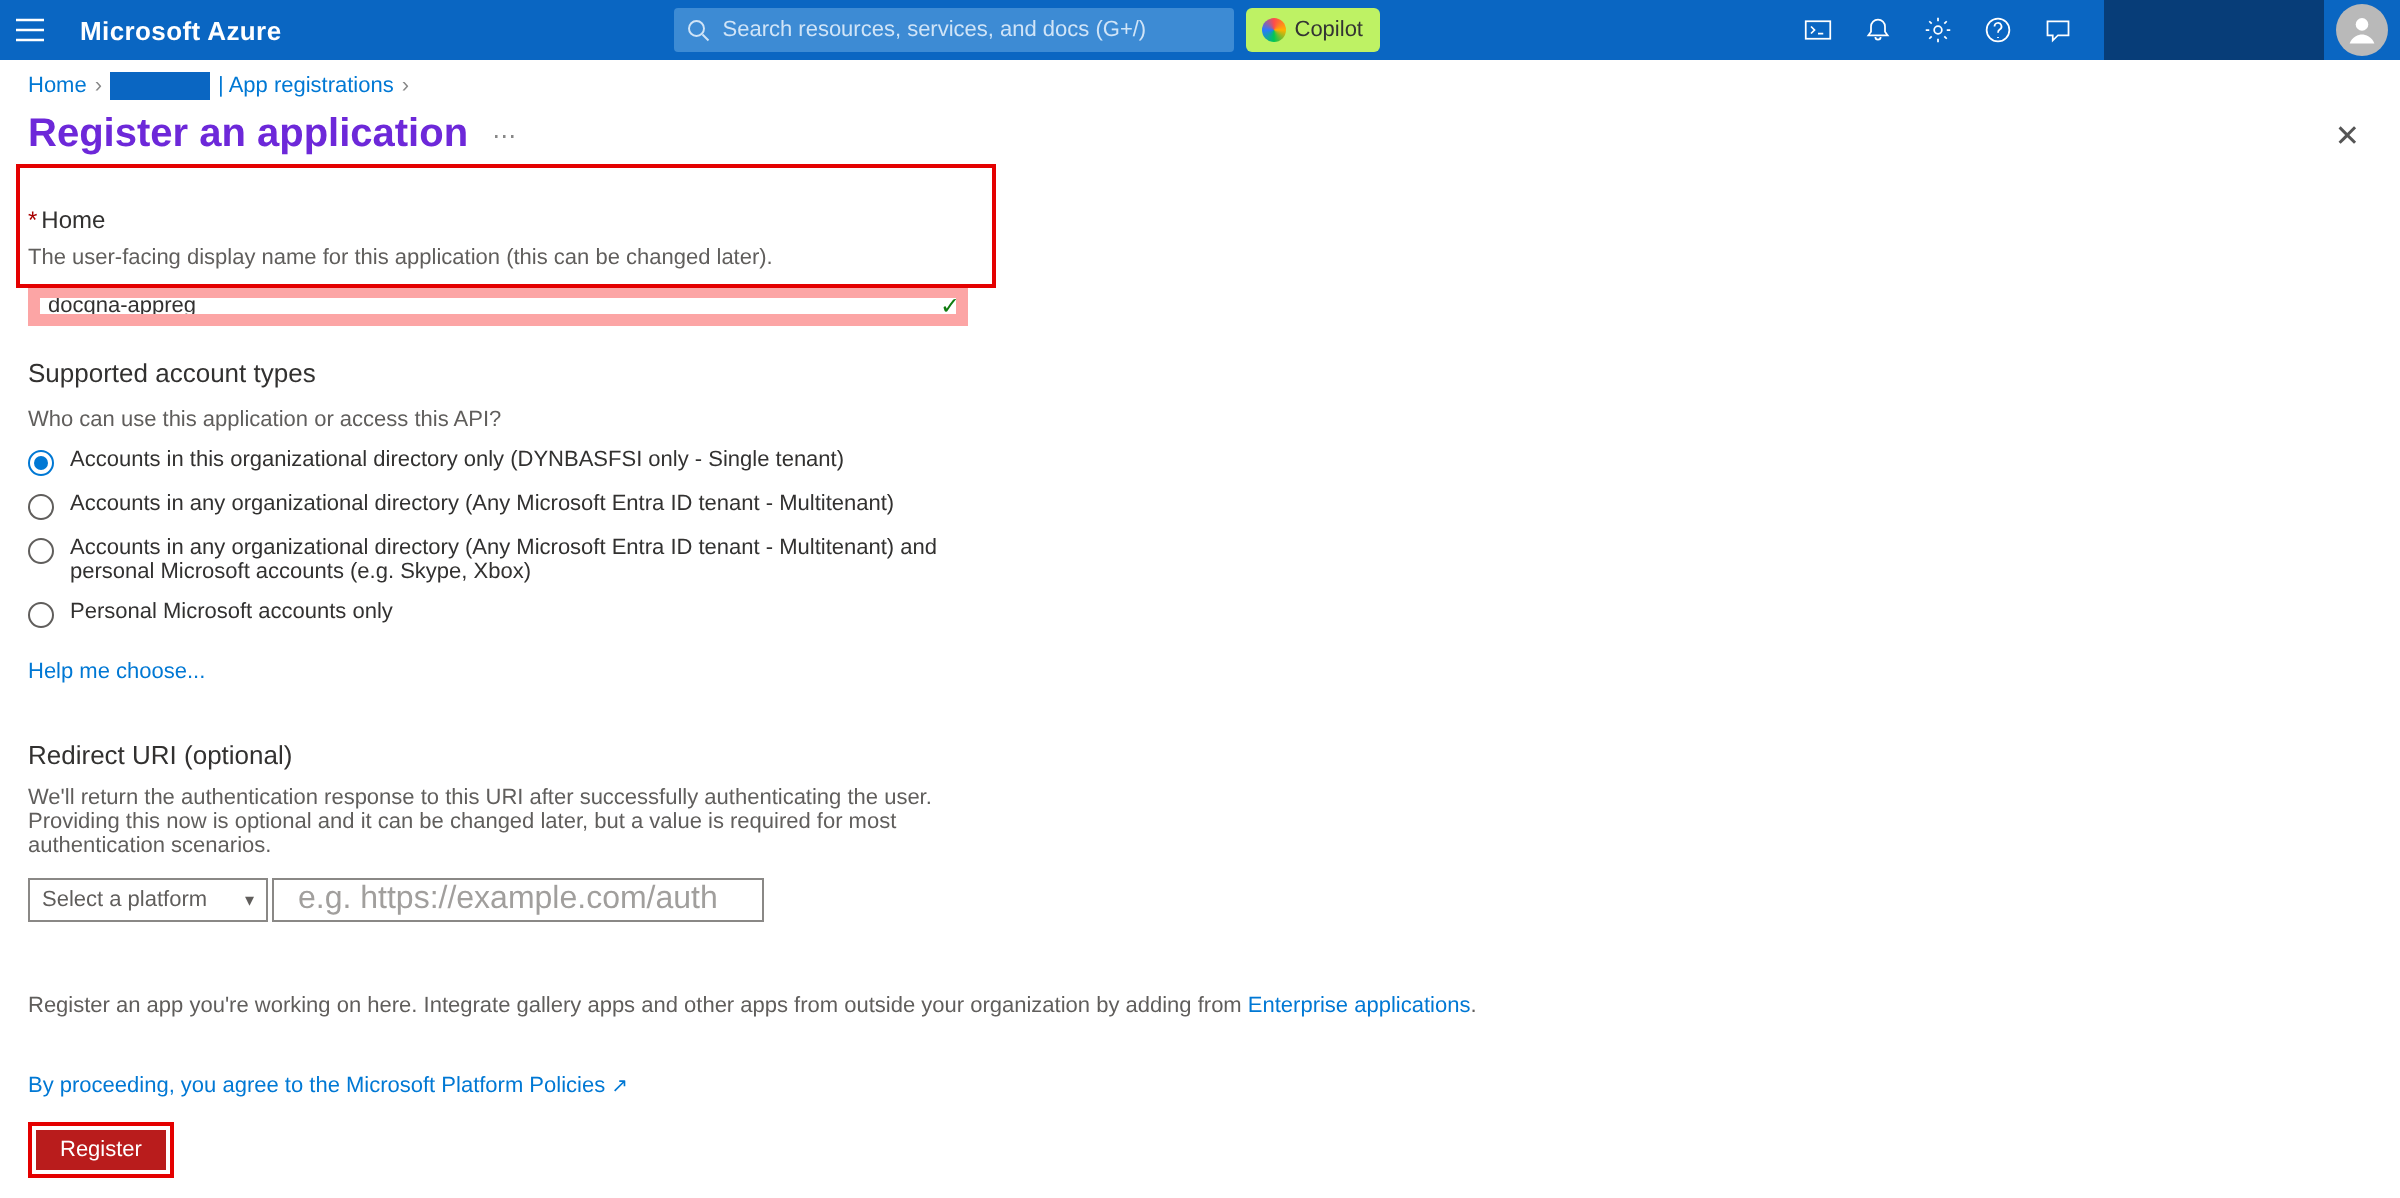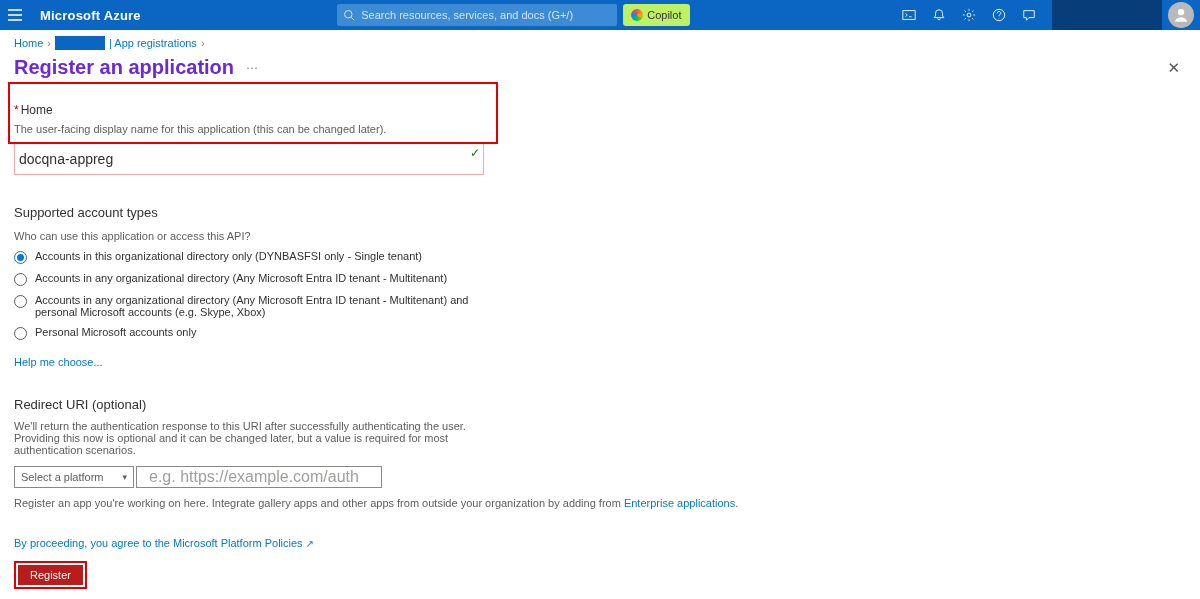--- a/index.html
+++ b/index.html
@@ -26,23 +26,23 @@
 .page-head{display:flex;align-items:center;padding:0 14px 8px;}
 .page-title{font-size:20px;font-weight:600;color:#6d28d9;}
 .more{margin-left:12px;color:#888;cursor:pointer;letter-spacing:2px;font-size:12px;}
 .close-x{margin-left:auto;margin-right:6px;font-size:15px;color:#555;cursor:pointer;}
 .content{padding:10px 14px;}
 .red-frame-1{position:absolute;left:8px;top:82px;width:490px;height:62px;border:2px solid #e40000;pointer-events:none;}
 .section-label{font-size:12px;color:#323130;margin-top:6px;}
 .section-label .req{color:#a80000;margin-right:2px;}
 .help-text{font-size:11px;color:#605e5c;margin-top:6px;}
 .name-input-wrap{margin-top:8px;position:relative;width:470px;}
-.name-input{width:100%;height:32px;border:1px solid #fca5a5;outline:none;font-size:14px;padding:0 22px 0 4px;color:#323130;}
+.name-input{width:100%;height:20px;border:6px solid #fca5a5;outline:none;font-size:11px;padding:0 22px 0 4px;color:#323130;}
 .name-check{position:absolute;right:4px;top:3px;color:#107c10;font-size:12px;}
-.acct-head{font-size:13px;color:#323130;margin-top:30px;}
+.acct-head{font-size:13px;color:#323130;margin-top:16px;}
 .radio-row{display:flex;align-items:flex-start;margin-top:8px;font-size:11px;color:#323130;}
 .radio{width:13px;height:13px;border:1px solid #605e5c;border-radius:50%;margin-right:8px;margin-top:1px;flex-shrink:0;display:flex;align-items:center;justify-content:center;cursor:pointer;}
 .radio.selected{border-color:#0078d4;}
 .radio.selected::after{content:"";width:7px;height:7px;background:#0078d4;border-radius:50%;}
 .link{color:#0078d4;font-size:11px;cursor:pointer;display:inline-block;margin-top:16px;}
 .redirect-head{font-size:13px;color:#323130;margin-top:28px;}
 .dropdown{width:120px;height:22px;border:1px solid #8a8886;font-size:11px;color:#605e5c;display:flex;align-items:center;padding:0 6px;cursor:pointer;position:relative;}
 .dropdown .dd-chev{margin-left:auto;font-size:9px;color:#605e5c;}
 .uri-input{width:246px;height:22px;border:1px solid #8a8886;font-size:16px;padding:0 12px;outline:none;color:#605e5c;}
 .uri-input::placeholder{color:#a19f9d;}

